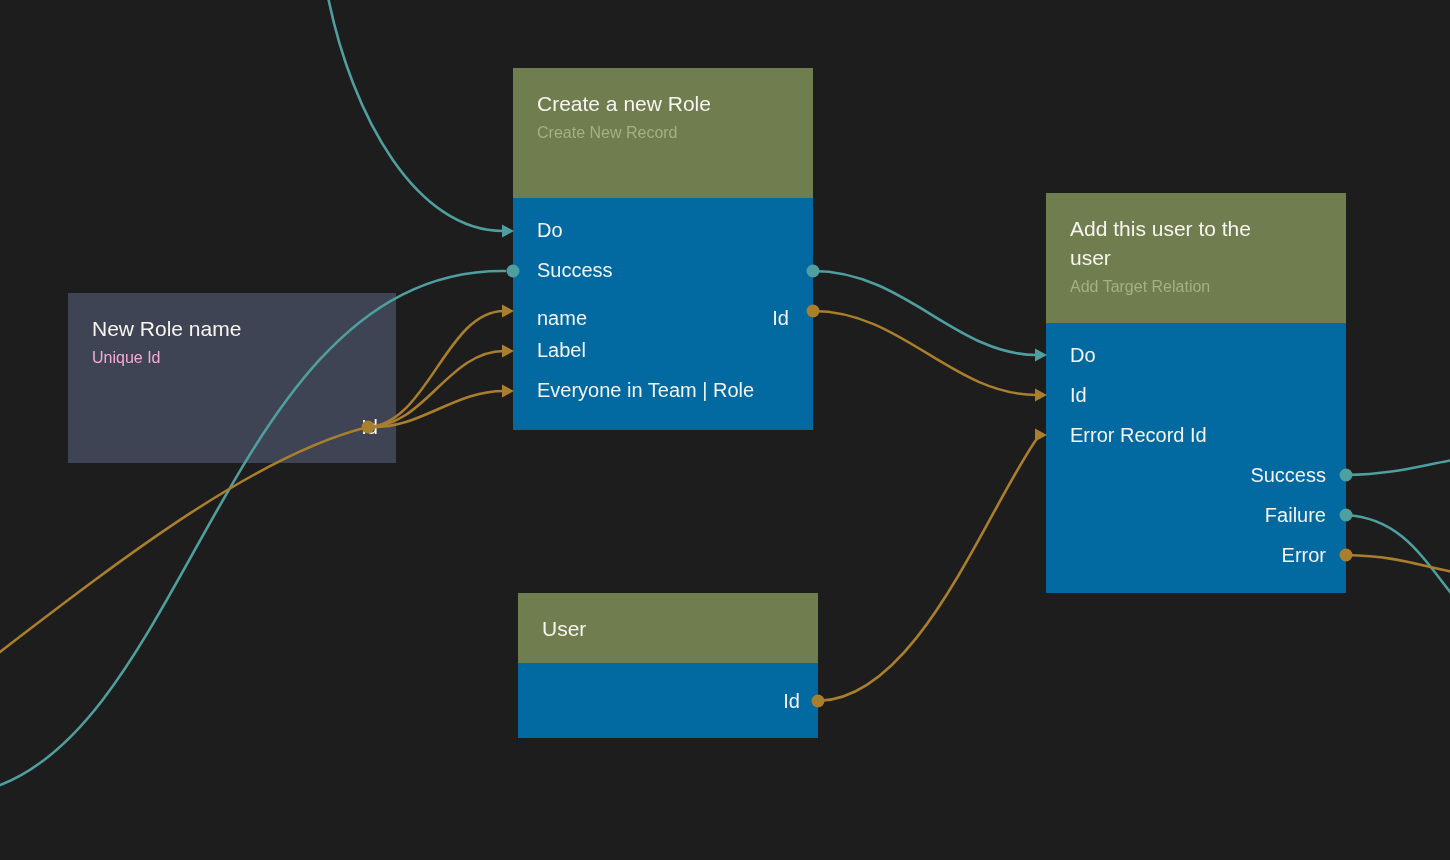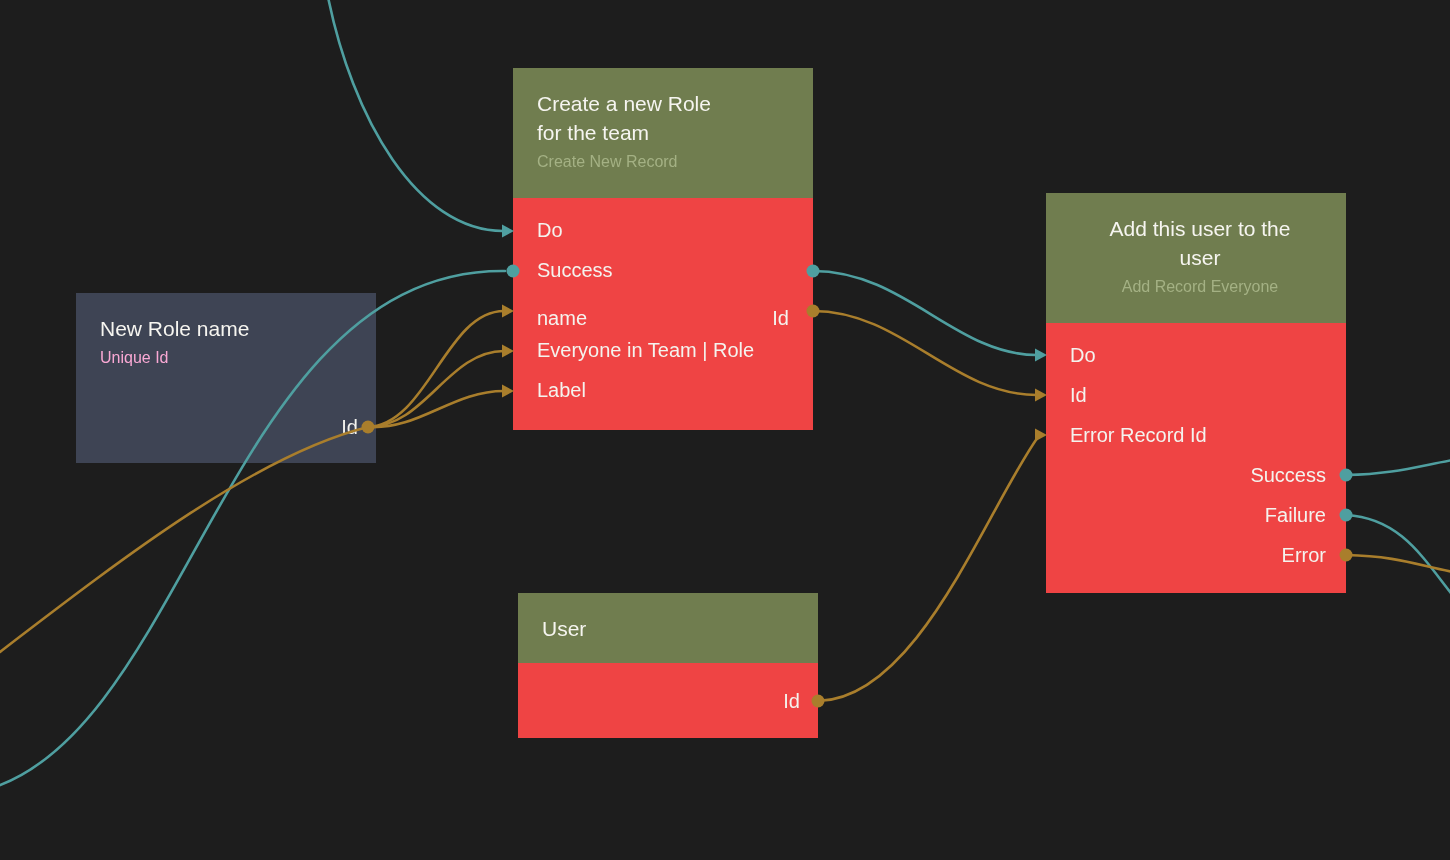--- a/index.html
+++ b/index.html
@@ -1,80 +1,79 @@
 <!DOCTYPE html>
 <html><head>
 <meta charset="utf-8">
 <style>
   html,body{margin:0;padding:0;background:#1d1d1d;}
   body{width:1450px;height:860px;overflow:hidden;font-family:"Liberation Sans",sans-serif;}
   .canvas{position:relative;width:1450px;height:860px;background:#1d1d1d;}
   .node{position:absolute;color:#f4f3ee;box-sizing:border-box;}
   .node.dark{background:#3e4454;}
   .node.green .hd{background:#707d4f;}
-  .node.green .bd{background:#ef4444;}
+  .node.green .bd{background:#0369a1;}
   .hd{box-sizing:border-box;padding:21px 16px 0 24px;}
   .title{font-size:21px;line-height:29px;color:#f6f5f0;}
   .sub{font-size:16px;line-height:29px;color:#a4b184;}
   .dark .sub{color:#f9a8d4;}
   .bd{box-sizing:border-box;}
   .row{height:40px;display:flex;align-items:center;font-size:20px;color:#f4f3ee;padding:0 24px;box-sizing:border-box;}
   .row.between{justify-content:space-between;align-items:flex-end;}
   .row.right{justify-content:flex-end;padding-right:20px;}
   .abs-row{position:absolute;left:0;right:0;display:flex;align-items:center;height:40px;font-size:20px;color:#f4f3ee;box-sizing:border-box;}
   .abs-row.right{justify-content:flex-end;padding-right:18px;}
   svg.wires{position:absolute;left:0;top:0;width:1450px;height:860px;pointer-events:none;}
   svg.wires .pt{pointer-events:auto;}
 </style>
 </head>
 <body>
 
 <div class="canvas">
 
-  <div class="node dark" style="left:76px;top:293px;width:300px;height:170px;">
+  <div class="node dark" style="left:68px;top:293px;width:328px;height:170px;">
     <div class="hd">
       <div class="title">New Role name</div>
       <div class="sub">Unique Id</div>
     </div>
     <div class="abs-row right" style="top:114px;">
       <span>Id</span>
     </div>
   </div>
 
   <div class="node green" style="left:513px;top:68px;width:300px;height:362px;">
     <div class="hd" style="height:130px;">
       <div class="title">Create a new Role</div>
-      <div class="title">for the team</div>
       <div class="sub">Create New Record</div>
     </div>
     <div class="bd" style="height:232px;padding-top:12px;">
       <div class="row">
         <span>Do</span>
       </div>
       <div class="row">
         <span>Success</span>
       </div>
       <div class="row between">
         <span>name</span>
         <span>Id</span>
       </div>
       <div class="row">
-        <span>Everyone in Team | Role</span>
+        <span>Label</span>
       </div>
       <div class="row">
-        <span>Label</span>
+        <span>Everyone in Team | Role</span>
       </div>
     </div>
   </div>
 
-  <div class="node green" style="left:1046px;top:193px;width:300px;height:400px;text-align:center;">
+  <div class="node green" style="left:1046px;top:193px;width:300px;height:400px;">
     <div class="hd" style="height:130px;">
       <div class="title">Add this user to the</div>
       <div class="title">user</div>
-      <div class="sub">Add Record Everyone</div>
+      <div class="sub">Add Target Relation</div>
     </div>
     <div class="bd" style="height:270px;padding-top:12px;">
       <div class="row">
         <span>Do</span>
       </div>
       <div class="row">
         <span>Id</span>
       </div>
       <div class="row">
         <span>Error Record Id</span>

